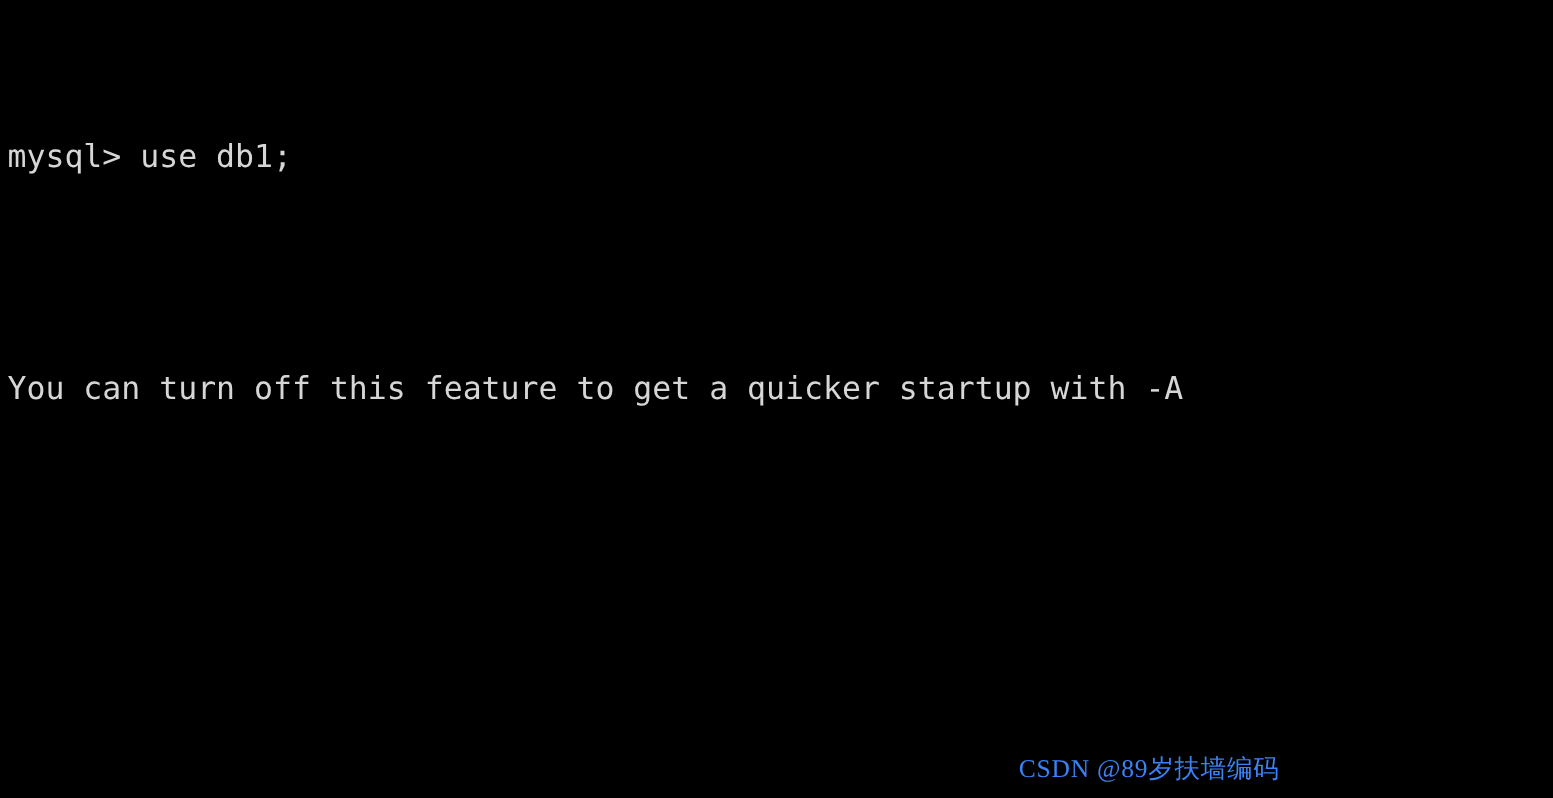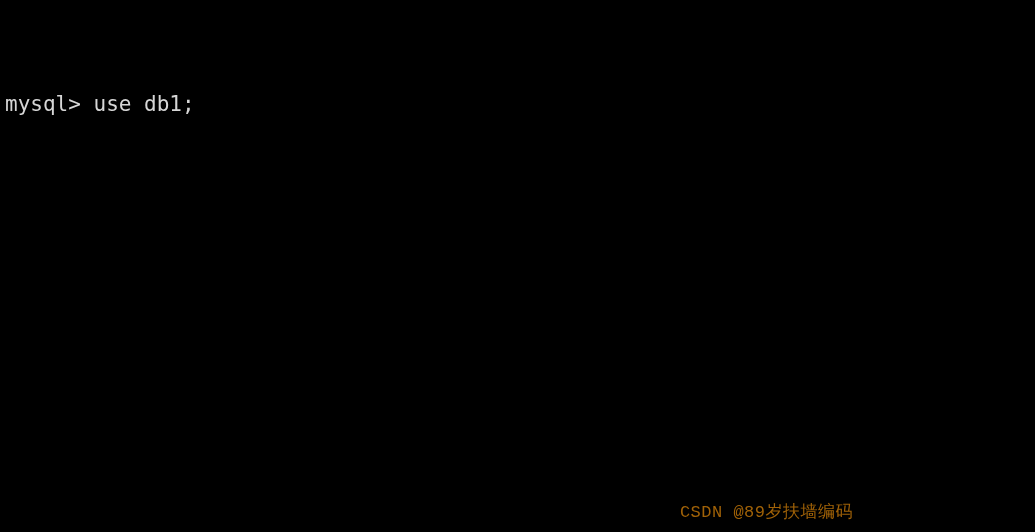--- a/index.html
+++ b/index.html
@@ -37,39 +37,40 @@
   }
 
   .line.blank {
     color: transparent;
   }
 
   #watermark {
     position: absolute;
     right: 14px;
     bottom: 8px;
-    font-family: Liberation Mono, monospace;
+    font-family: Liberation Serif, serif;
     font-size: 17px;
     line-height: 22px;
-    color: #a16207;
+    color: #3b82f6;
     letter-spacing: 0.5px;
     white-space: pre;
     user-select: none;
   }
 </style>
 </head>
 <body>
 
 <div id="terminal">
 
   <div id="screen">
 
     <span class="line">mysql&gt; use db1;</span>
 
 
+    <span class="line">You can turn off this feature to get a quicker startup with -A</span>
 
     <span class="line blank"></span>
 
     
 
     
 
     
 
     

